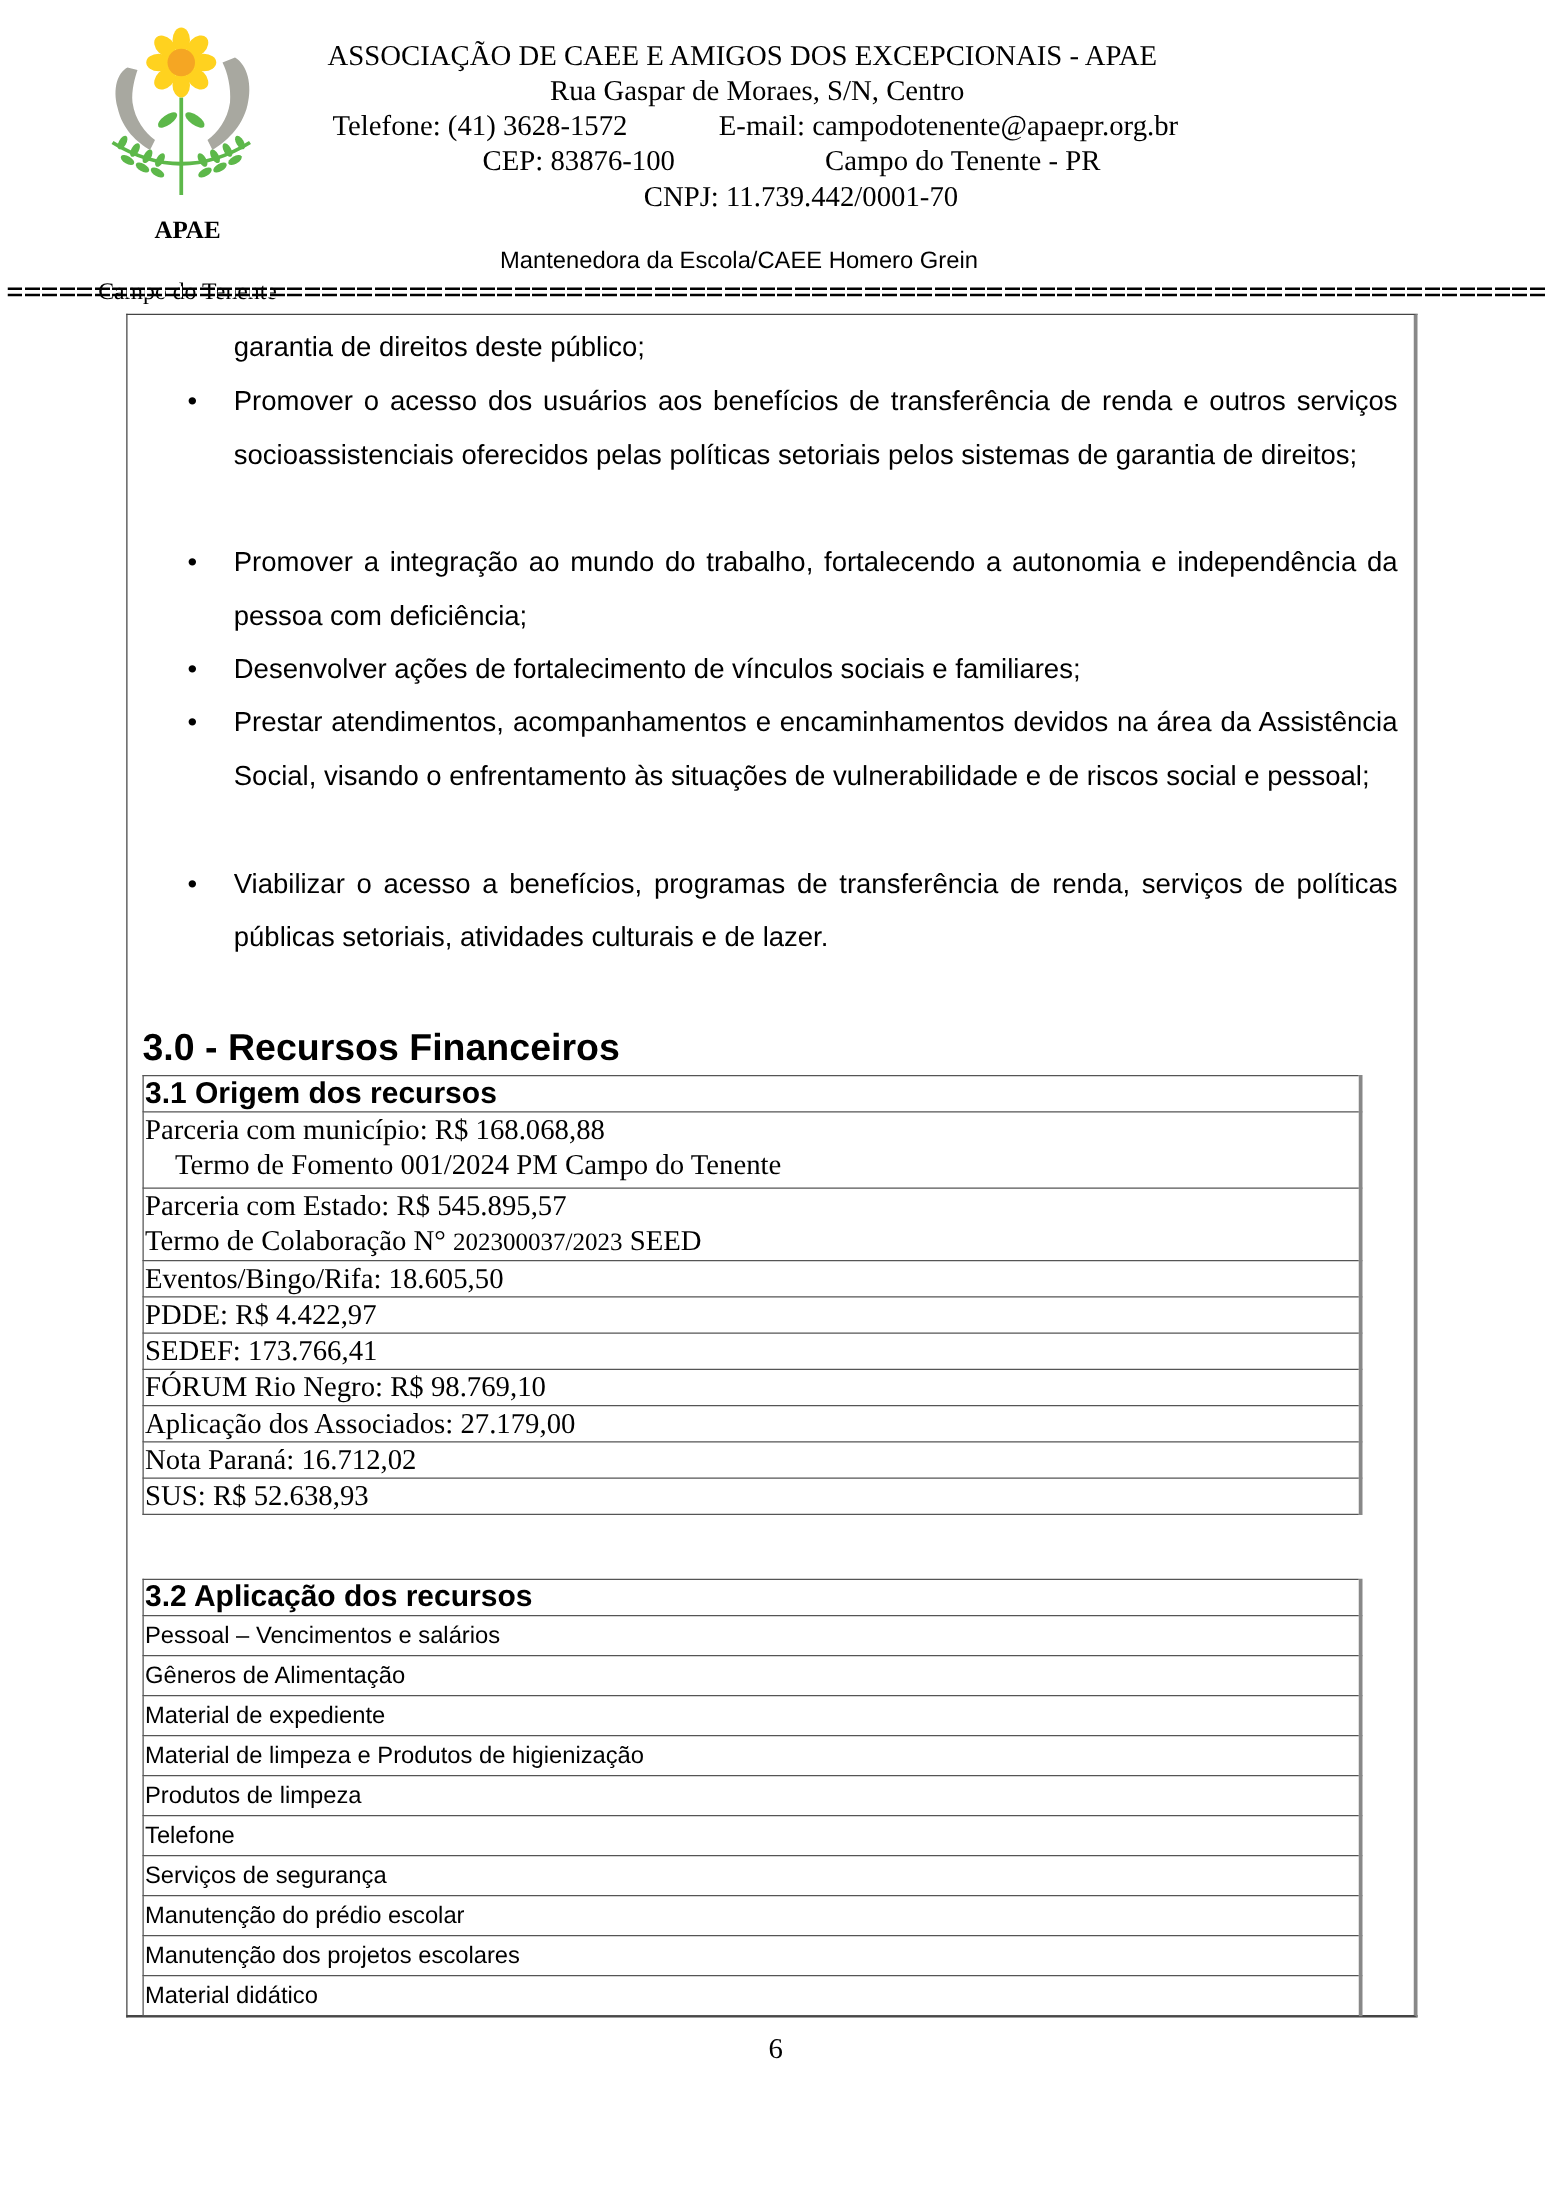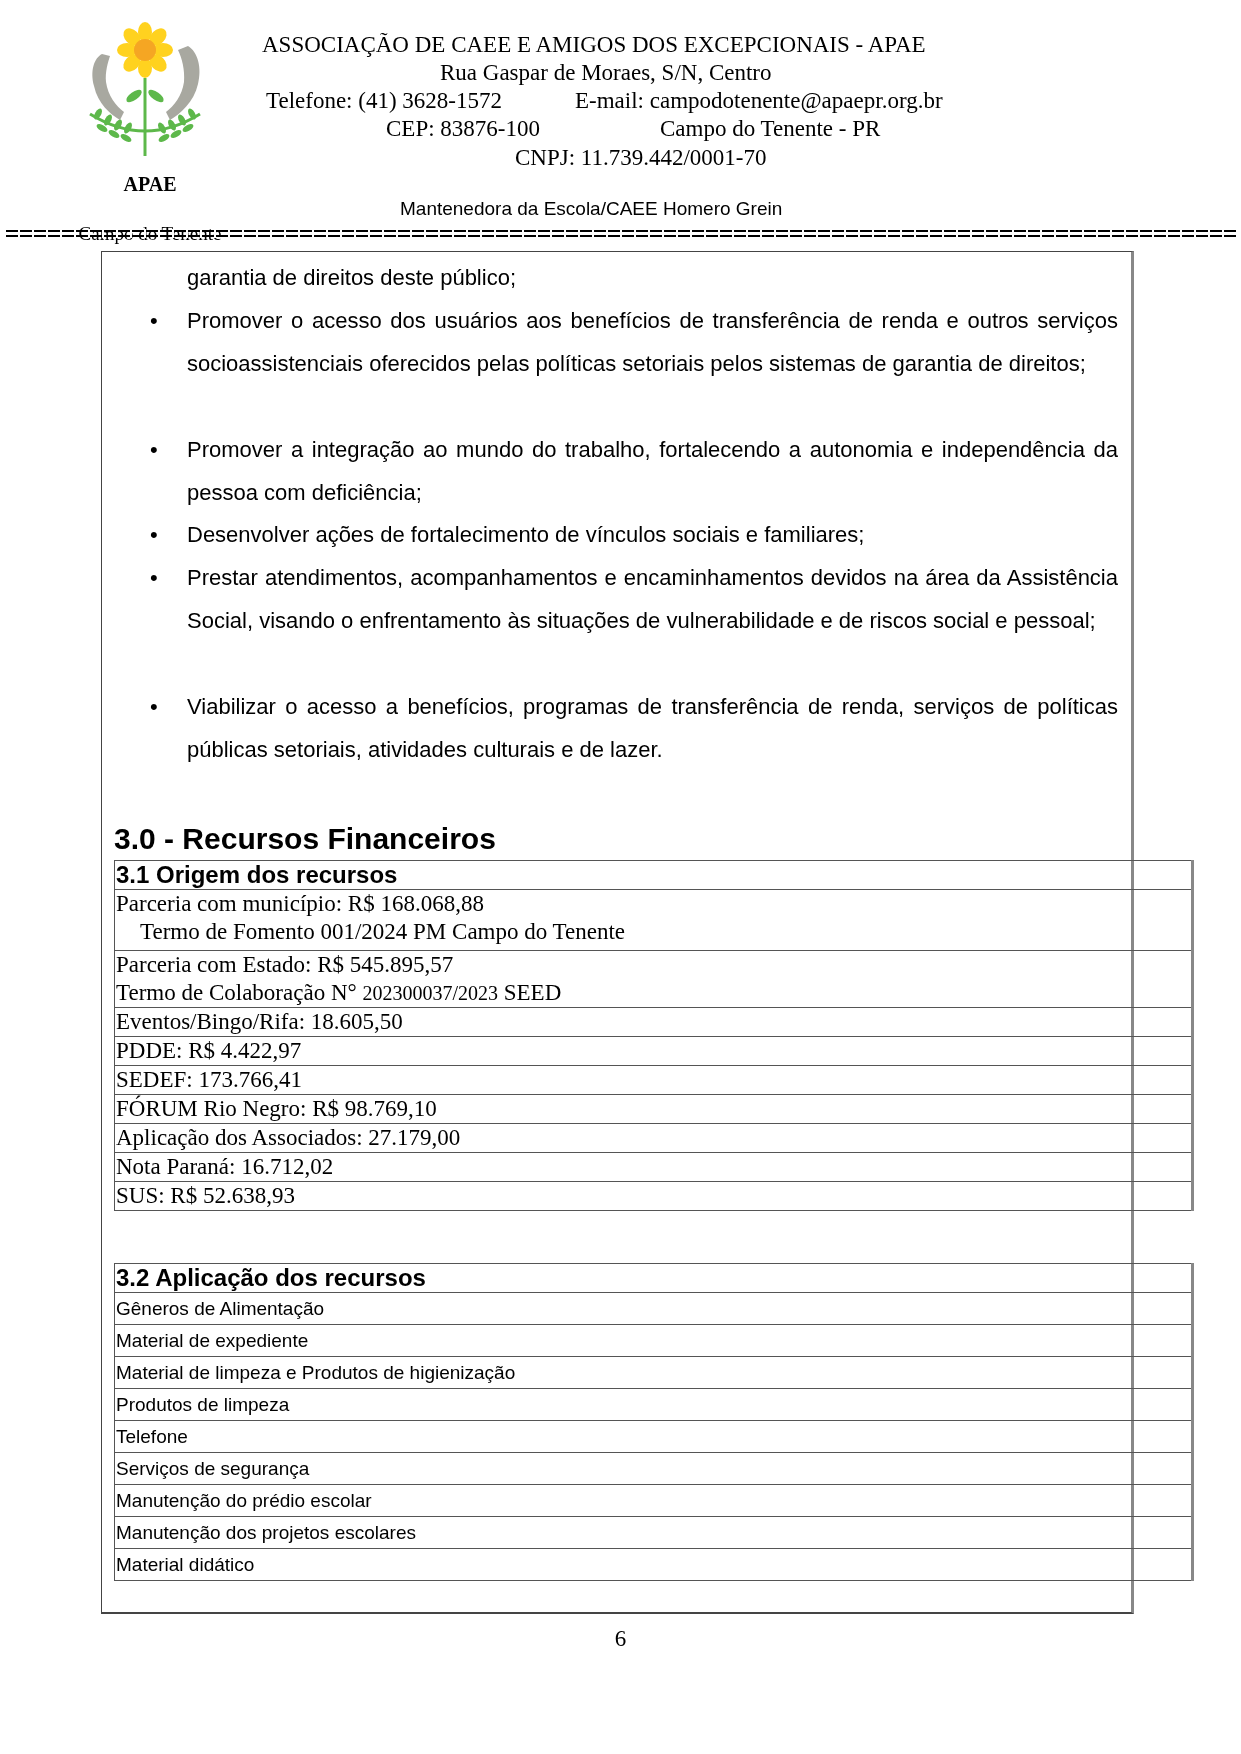--- a/index.html
+++ b/index.html
@@ -32,21 +32,21 @@
 
   .body-txt { font-family: "Liberation Sans", sans-serif; font-size: 22px; line-height: 43px; }
   .para { position: absolute; left: 187px; width: 931px; text-align: justify; }
   .bullet-row { position: absolute; left: 150px; width: 968px; }
   .bullet-dot { position: absolute; left: 0; top: 0; width: 30px; font-size: 22px; }
   .bullet-text { position: absolute; left: 37px; width: 931px; text-align: justify; text-align-last: left; }
 
   .section-title { position: absolute; left: 114px; top: 822px; font-family: "Liberation Sans", sans-serif; font-size: 30px; font-weight: bold; }
 
   
-  table.fin { position: absolute; left: 114px; width: 1080px; border-collapse: collapse; border-right: 3px solid #888; }
+  table.fin { position: absolute; left: 114px; width: 976px; border-collapse: collapse; border-right: 3px solid #888; }
   table.fin td { border: 1px solid #555; padding: 0 1px; vertical-align: top; }
   .t1 { top: 860px; }
   .t2 { top: 1263px; }
   .th-cell { font-family: "Liberation Sans", sans-serif; font-weight: bold; font-size: 24px; line-height: 28px; }
   .serif-cell { font-family: "Liberation Serif", serif; font-size: 23px; line-height: 28px; }
   .sans-cell { font-family: "Liberation Sans", sans-serif; font-size: 19px; line-height: 31px; }
   .num-inline { font-family: Liberation Serif, serif; font-size: 20px; }
 
   .page-num { position: absolute; left: 0; width: 1241px; top: 1626px; text-align: center; font-family: "Liberation Serif", serif; font-size: 23px; }
 </style>
@@ -176,20 +176,23 @@
         </tr>
   </tbody>
     </table>
 
   <table class="fin t2">
     <tbody>
         <tr>
           <td class="th-cell">3.2 Aplicação dos recursos</td>
         </tr>
     <tr>
+          <td class="sans-cell">Pessoal – Vencimentos e salários</td>
+        </tr>
+    <tr>
           <td class="sans-cell">Gêneros de Alimentação</td>
         </tr>
     <tr>
           <td class="sans-cell">Material de expediente</td>
         </tr>
     <tr>
           <td class="sans-cell">Material de limpeza e Produtos de higienização</td>
         </tr>
     <tr>
           <td class="sans-cell">Produtos de limpeza</td>

